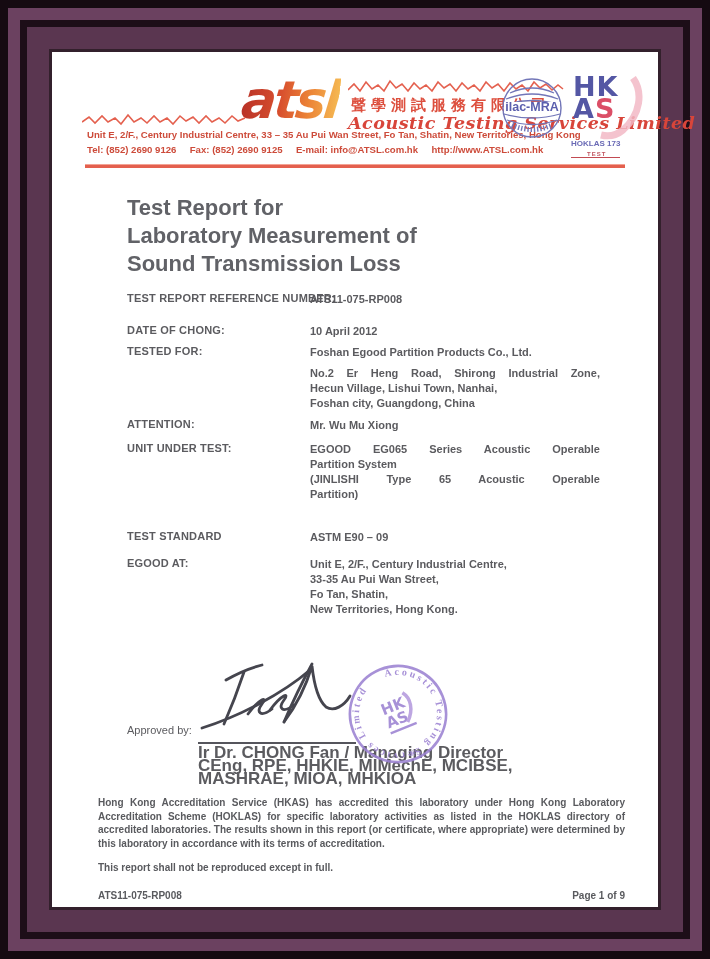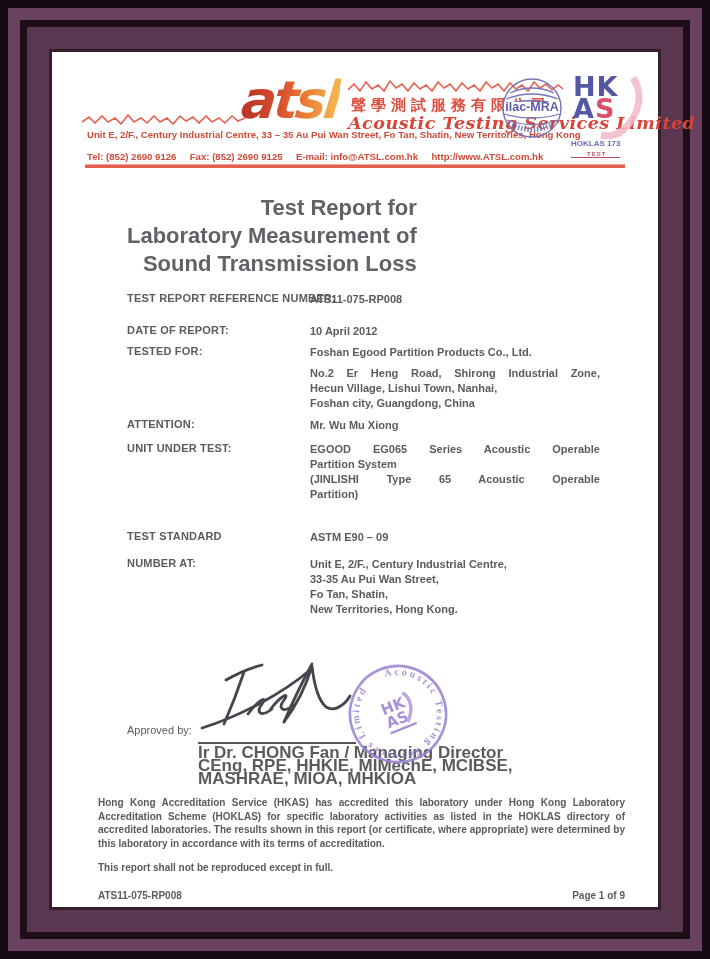--- a/index.html
+++ b/index.html
@@ -33,32 +33,32 @@
     left:299px;top:44px;font-size:15px;font-weight:bold;letter-spacing:5px;
     color:#dd4f3e;white-space:nowrap;
   }
   .en-name{
     left:296px;top:61px;
     font:italic 700 17.5px "DejaVu Serif","Liberation Serif",serif;
     color:#d8453a;white-space:nowrap;letter-spacing:0.5px;
   }
   .addr{left:35px;color:#cd4b3a;font-size:9.6px;font-weight:600;white-space:pre;}
   .addr1{top:77px;}
-  .addr2{top:92px;margin-top:7px;}
+  .addr2{top:92px;}
   .red-rule{left:33px;top:112px;width:540px;height:3px;background:#e4604e;border-top:1px solid #f2a294;}
   
   .ilac{left:448px;top:24px;}
   
   .hkas{left:519px;top:24px;width:78px;height:92px;}
   .hkas-letters{position:absolute;left:2px;top:0;font:900 27px "DejaVu Sans",sans-serif;color:#5457a4;line-height:22px;letter-spacing:1px;}
   .hkas-s{color:#db4e66;}
   .hoklas{position:absolute;left:0px;top:63px;font-size:8px;font-weight:bold;color:#6a6ab5;border-bottom:1.5px solid #c24a52;padding-bottom:9px;white-space:nowrap;}
   .hoklas-sub{position:absolute;left:16px;top:75px;font-size:6px;font-weight:bold;color:#c05560;letter-spacing:1px;}
   
-  .title{left:75px;top:142px;font-size:22px;font-weight:bold;color:#616267;line-height:28px;text-align:right;}
+  .title{left:75px;top:142px;font-size:22px;font-weight:bold;color:#616267;line-height:28px;}
   
   .row{left:75px;width:473px;}
   .lbl{position:absolute;left:0;top:0;font-size:11px;font-weight:bold;color:#5b5b5f;letter-spacing:0.2px;}
   .val{position:absolute;left:183px;top:0;width:290px;font-size:11px;font-weight:bold;color:#5b5b5f;line-height:15px;}
   .just{text-align:justify;text-align-last:justify;}
   
   .approved-by{left:75px;top:672px;font-size:11px;color:#5b5b5f;}
   .sig-svg{left:138px;top:596px;}
   .sig-line{left:146px;top:690px;width:158px;height:1.5px;background:#55555c;}
   .sig-name{left:146px;top:694px;font-size:17px;font-weight:bold;color:#5b5b5f;line-height:13px;white-space:nowrap;}
@@ -123,21 +123,21 @@
     <div>Sound Transmission Loss</div>
   </div>
 
   <div class="abs row" style="top:240px;">
     <div class="lbl">TEST REPORT REFERENCE NUMBER:</div>
     <div class="val">
         <div>ATS11-075-RP008</div>
       </div>
   </div>
   <div class="abs row" style="top:272px;">
-    <div class="lbl">DATE OF REPORT:</div>
+    <div class="lbl">DATE OF CHONG:</div>
     <div class="val">
         <div>10 April 2012</div>
       </div>
   </div>
   <div class="abs row" style="top:293px;">
     <div class="lbl">TESTED FOR:</div>
     <div class="val">
         <div>Foshan Egood Partition Products Co., Ltd.</div>
       </div>
   </div>
@@ -163,21 +163,21 @@
       <div>Partition)</div>
     </div>
   </div>
   <div class="abs row" style="top:478px;">
     <div class="lbl">TEST STANDARD</div>
     <div class="val">
         <div>ASTM E90 – 09</div>
       </div>
   </div>
   <div class="abs row" style="top:505px;">
-    <div class="lbl">NUMBER AT:</div>
+    <div class="lbl">EGOOD AT:</div>
     <div class="val">
       <div>Unit E, 2/F., Century Industrial Centre,</div>
       <div>33-35 Au Pui Wan Street,</div>
       <div>Fo Tan, Shatin,</div>
       <div>New Territories, Hong Kong.</div>
     </div>
   </div>
 
   <div class="abs approved-by">Approved by:</div>
 

